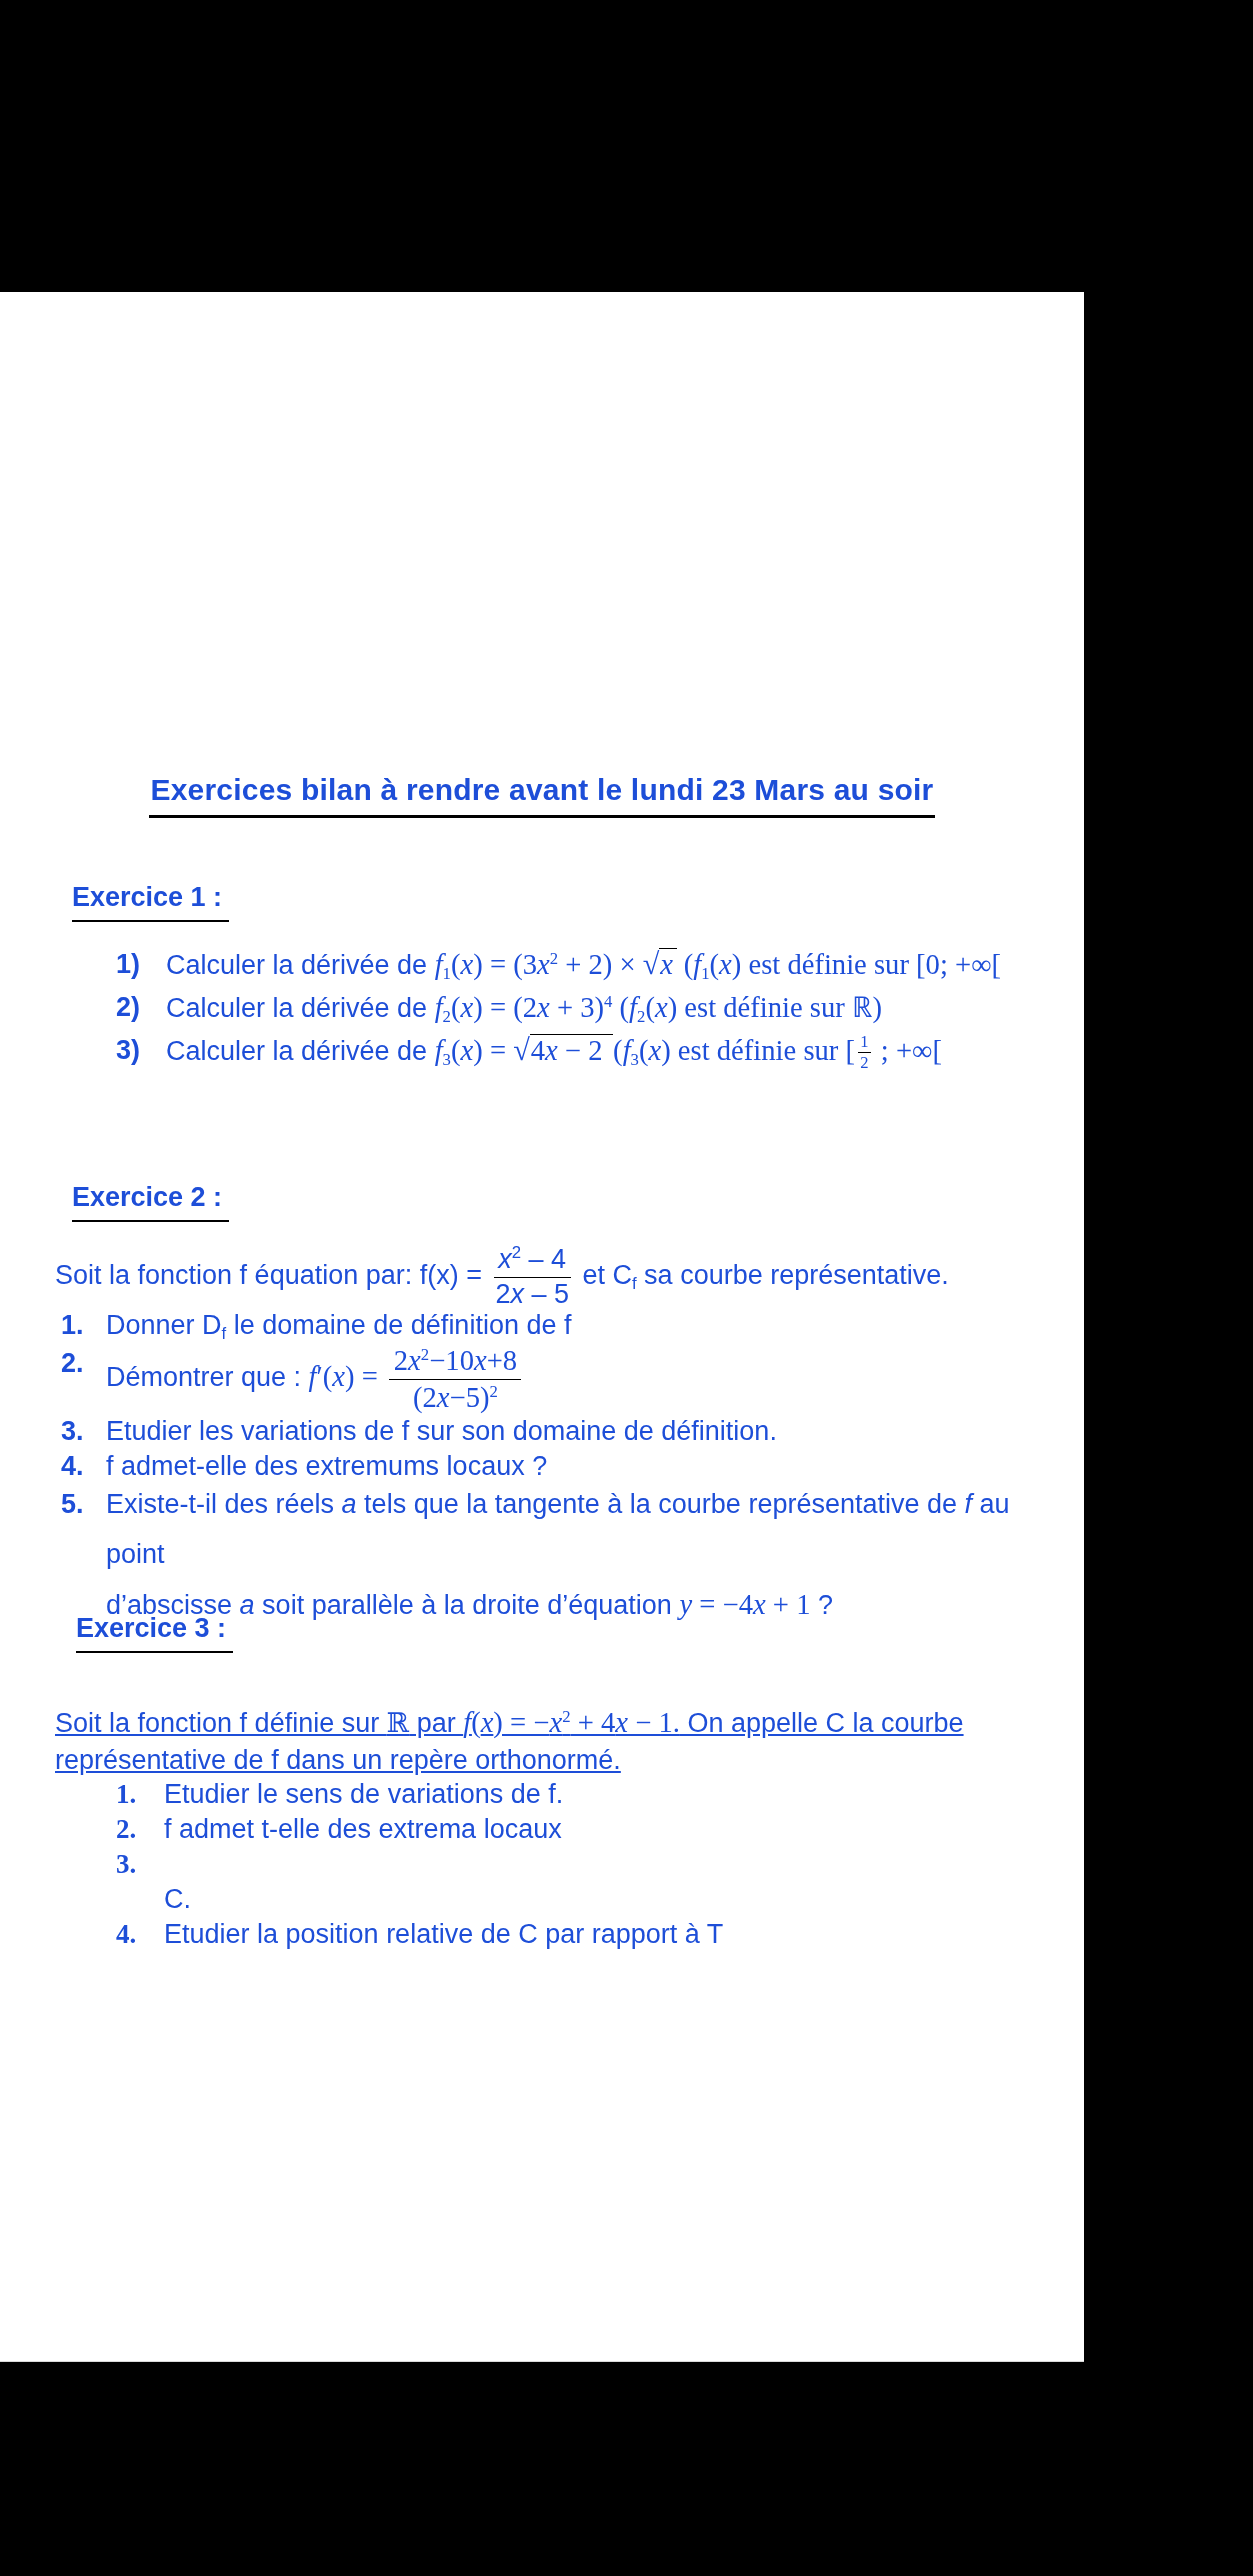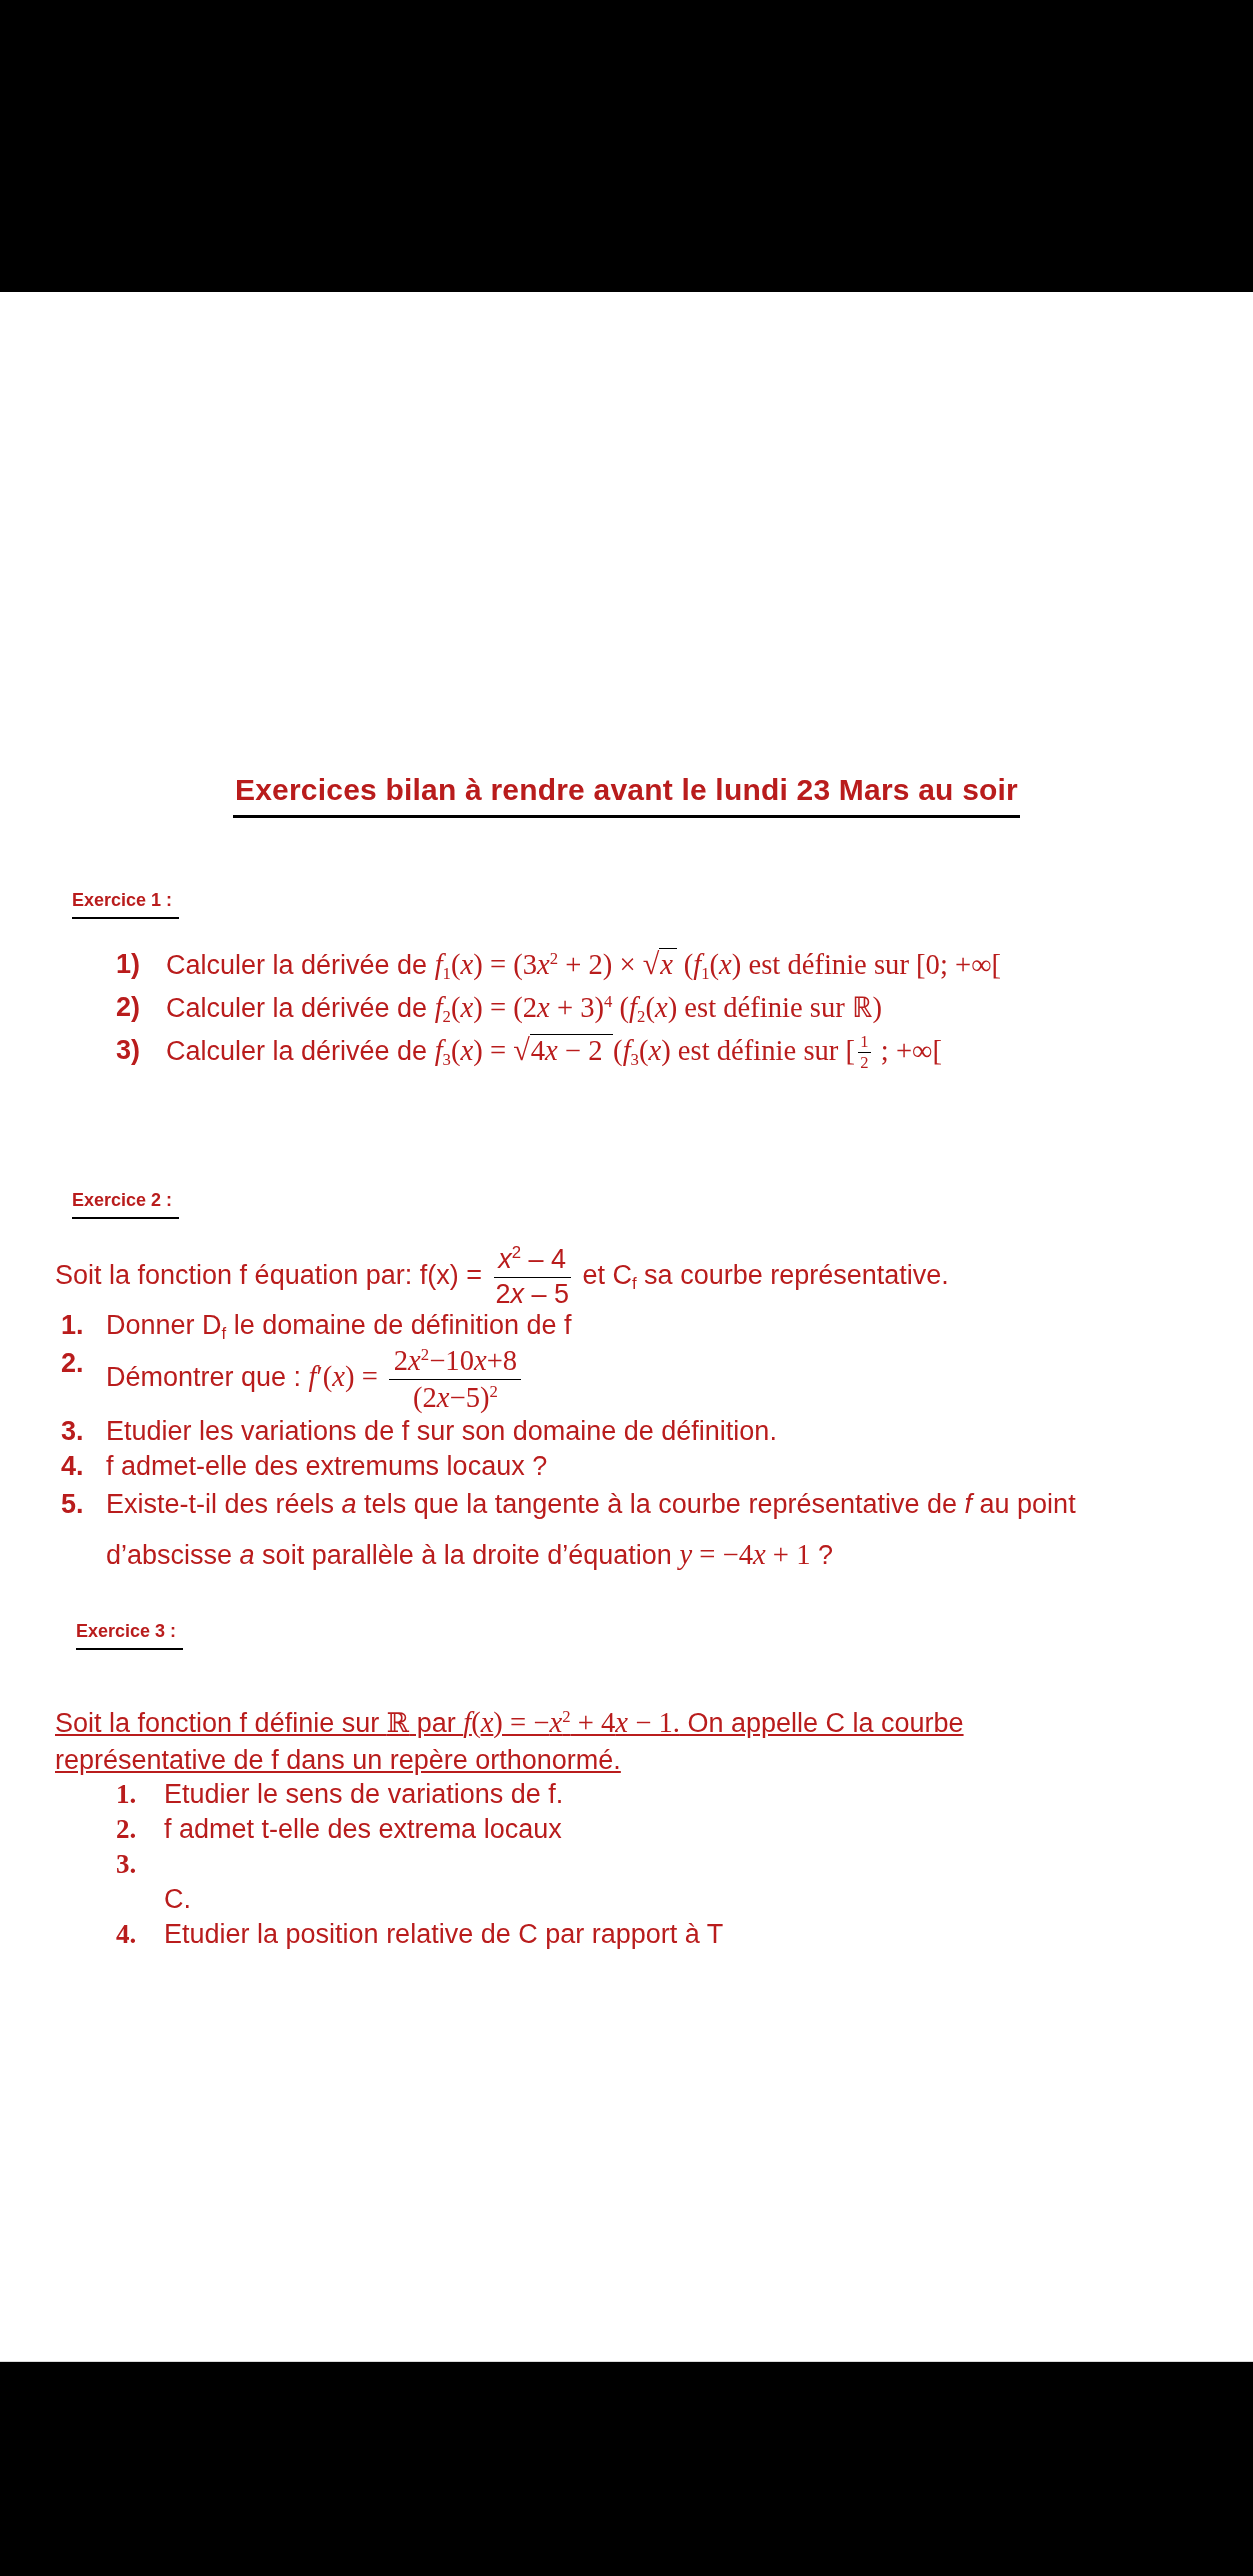--- a/index.html
+++ b/index.html
@@ -1,36 +1,36 @@
 <!DOCTYPE html>
 <html style="font-size:14px"><head>
 <meta charset="utf-8">
 <style>
   * { margin:0; padding:0; box-sizing:border-box; }
   html,body { background:#000; }
   .screen {
-    position:relative; width:1253px; height:2576px; background:#000;
-    font-family:"Liberation Sans", sans-serif; color:#b91c1c; overflow:hidden;
+    position:relative; width:1084px; height:2576px; background:#000;
+    font-family:"Liberation Sans", sans-serif; color:#1d4ed8; overflow:hidden;
   }
   .letterbox { position:absolute; left:0; width:100%; background:#000; }
   .letterbox.top { top:0; height:292px; }
   .letterbox.bottom { bottom:0; height:215px; border-top:1.7px solid #d9d9d9; }
   .page {
     position:absolute; top:292px; left:0; width:100%; height:2069px;
     background:#ffffff; font-size:27px; line-height:1.4;
   }
   .abs { position:absolute; }
 
   .doc-title-wrap { top:477px; left:0; width:100%; text-align:center; }
   .doc-title {
     display:inline-block; font-size:30px; font-weight:bold;
     border-bottom:3.5px solid #000; padding:0 1.7px 4.4px 1.7px; letter-spacing:0.2px;
   }
   .ex-heading {
-    font-size:18px; font-weight:bold; display:inline-block;
+    font-size:27px; font-weight:bold; display:inline-block;
     border-bottom:2.6px solid #000; padding:0 7px 3.5px 0;
   }
   .h-ex1 { top:587px; left:72px; }
   .h-ex2 { top:887px; left:72px;text-align:right; }
   .h-ex3 { top:1318px; left:76px; }
 
   .list { right:26px; }
   .item { display:flex; align-items:flex-start; }
   .item .num { font-weight:bold; flex:0 0 auto; }
   .item .txt { flex:1 1 auto; }

